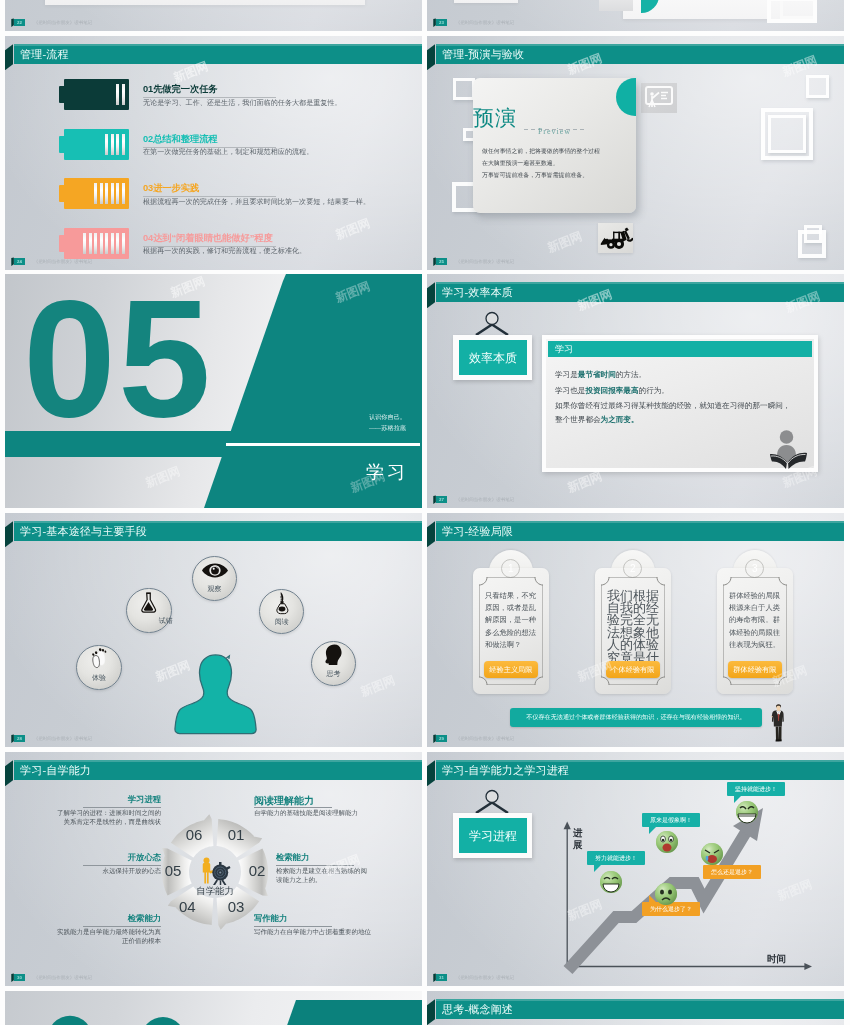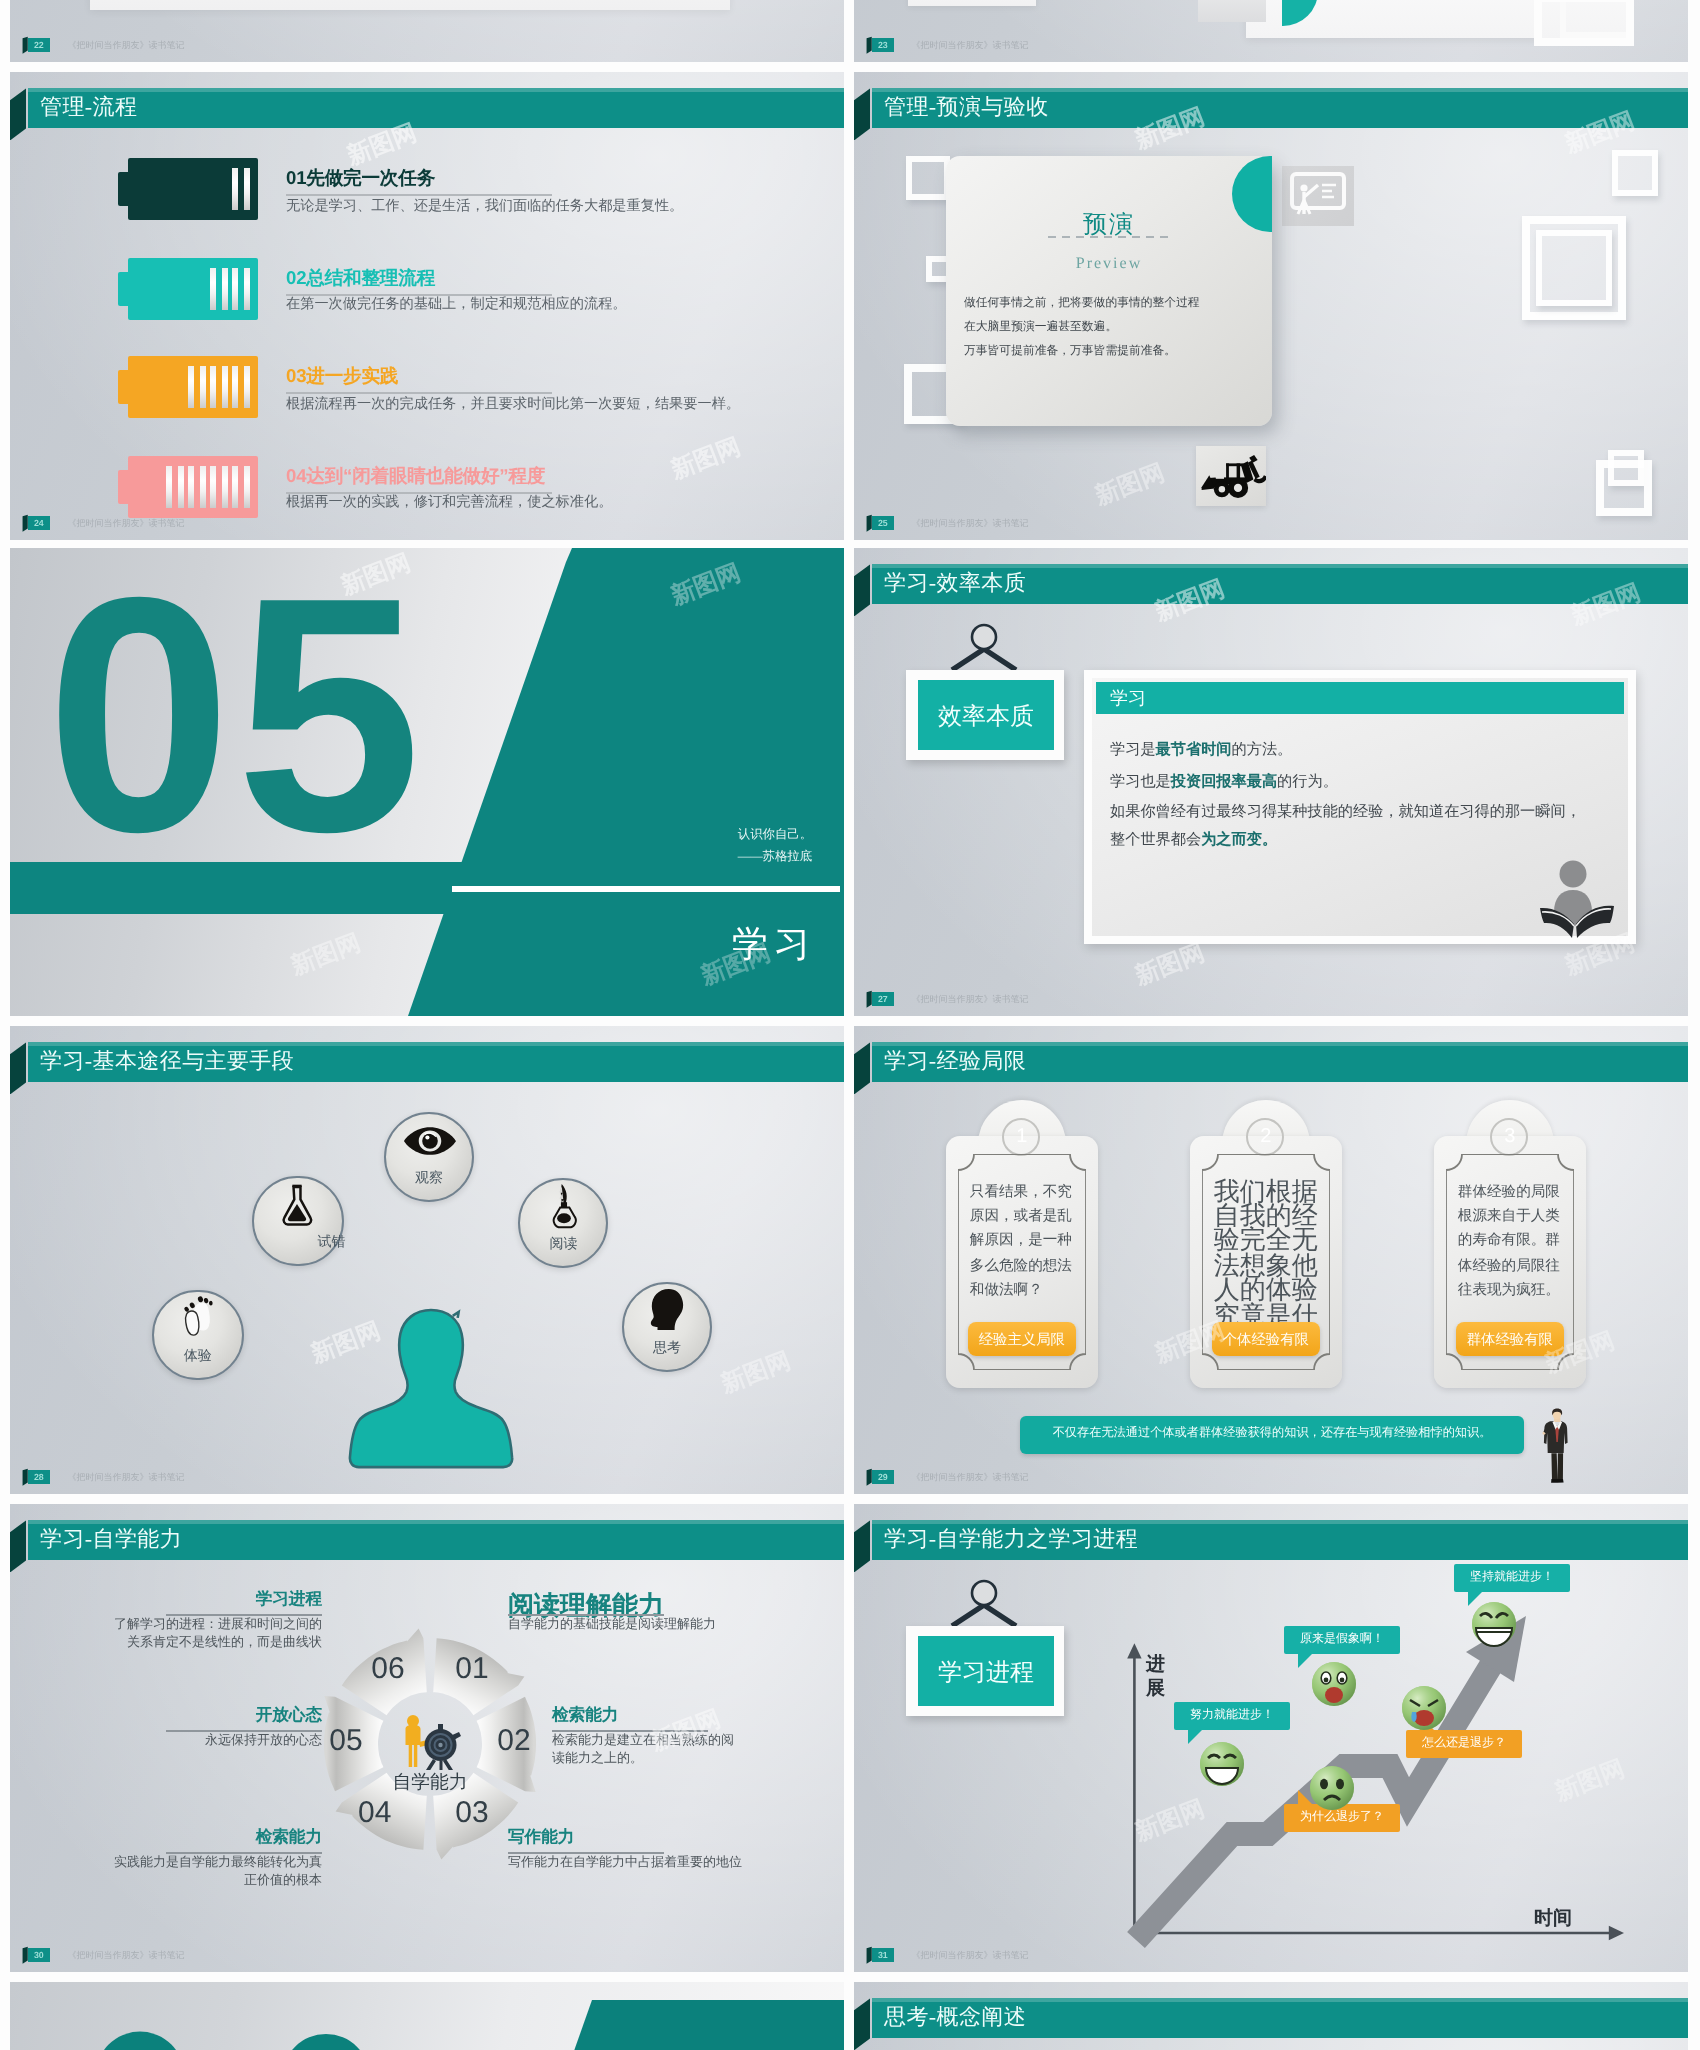--- a/index.html
+++ b/index.html
@@ -38,21 +38,21 @@
   .bat .bars i{width:3px;
      background:linear-gradient(180deg,#efefef 0%,#ffffff 35%,#f3f3f3 60%,#cbcbcb 100%);}
   .it-h{position:absolute;font-size:9.3px;font-weight:700;font-family:"Liberation Sans",sans-serif;white-space:nowrap;letter-spacing:-.1px;}
   .it-r{position:absolute;height:1px;background:#b4b8bc;}
   .it-d{position:absolute;font-size:7.1px;color:#5b636a;font-family:"Liberation Sans",sans-serif;white-space:nowrap;}
 
   
   .card25{position:absolute;border-radius:7px;
      background:linear-gradient(142deg,#f4f4f3 0%,#eaeae8 40%,#d8d8d5 100%);
      box-shadow:3px 4px 9px rgba(70,80,90,.3);}
-  .card25 .cn{position:absolute;left:0;right:0;text-align:center;font-size:12px;color:#0f8a84;
+  .card25 .cn{position:absolute;left:0;right:0;font-size:21px;color:#0f8a84;
      font-family:"Liberation Serif",serif;letter-spacing:1px;}
   .card25 .cn:after{content:"";position:absolute;left:50%;transform:translateX(-50%);bottom:2px;
      width:62px;height:1px;background:repeating-linear-gradient(90deg,rgba(110,125,135,.5) 0 4px,transparent 4px 7px);}
   .card25 .en{position:absolute;left:0;right:0;text-align:center;font-size:8px;color:#6ea5a2;
      font-family:"Liberation Serif",serif;letter-spacing:1px;}
   .card25 .ln{position:absolute;font-size:5.9px;color:#3f464c;font-family:"Liberation Serif",serif;white-space:nowrap;}
   .sq{position:absolute;border:3px solid rgba(255,255,255,.93);background:transparent;
      box-shadow:1px 2px 3px rgba(90,100,110,.18);}
 </style>
 </head>
@@ -442,21 +442,21 @@
 <div style="position:absolute;left:180px;top:133px;width:60px;text-align:center;font-size:9.4px;color:#333f47;font-family:'Liberation Serif',serif">自学能力</div>
 <div style="position:absolute;left:46px;top:42px;width:110px;text-align:right;font-size:8.3px;color:#17837f;font-family:'Liberation Serif',serif;font-weight:700">学习进程</div>
 <div style="position:absolute;left:78px;top:54.5px;width:78px;height:1px;background:#8f969c"></div>
 <div style="position:absolute;left:46px;top:57px;width:110px;text-align:right;font-size:6.5px;line-height:8.8px;color:#4e565c;font-family:'Liberation Serif',serif">了解学习的进程：进展和时间之间的关系肯定不是线性的，而是曲线状</div>
 <div style="position:absolute;left:46px;top:100px;width:110px;text-align:right;font-size:8.3px;color:#17837f;font-family:'Liberation Serif',serif;font-weight:700">开放心态</div>
 <div style="position:absolute;left:78px;top:112.5px;width:78px;height:1px;background:#8f969c"></div>
 <div style="position:absolute;left:46px;top:115px;width:110px;text-align:right;font-size:6.5px;line-height:8.8px;color:#4e565c;font-family:'Liberation Serif',serif">永远保持开放的心态</div>
 <div style="position:absolute;left:46px;top:161px;width:110px;text-align:right;font-size:8.3px;color:#17837f;font-family:'Liberation Serif',serif;font-weight:700">检索能力</div>
 <div style="position:absolute;left:78px;top:173.5px;width:78px;height:1px;background:#8f969c"></div>
 <div style="position:absolute;left:46px;top:176px;width:110px;text-align:right;font-size:6.5px;line-height:8.8px;color:#4e565c;font-family:'Liberation Serif',serif">实践能力是自学能力最终能转化为真正价值的根本</div>
-<div style="position:absolute;left:249px;top:42px;width:140px;text-align:left;font-size:13px;color:#17837f;font-family:'Liberation Serif',serif;font-weight:700">阅读理解能力</div>
+<div style="position:absolute;left:249px;top:42px;width:140px;text-align:left;font-size:10px;color:#17837f;font-family:'Liberation Serif',serif;font-weight:700">阅读理解能力</div>
 <div style="position:absolute;left:249px;top:54.5px;width:78px;height:1px;background:#8f969c"></div>
 <div style="position:absolute;left:249px;top:57px;width:140px;text-align:left;font-size:6.5px;line-height:8.8px;color:#4e565c;font-family:'Liberation Serif',serif">自学能力的基础技能是阅读理解能力</div>
 <div style="position:absolute;left:271px;top:100px;width:96px;text-align:left;font-size:8.3px;color:#17837f;font-family:'Liberation Serif',serif;font-weight:700">检索能力</div>
 <div style="position:absolute;left:271px;top:112.5px;width:78px;height:1px;background:#8f969c"></div>
 <div style="position:absolute;left:271px;top:115px;width:96px;text-align:left;font-size:6.5px;line-height:8.8px;color:#4e565c;font-family:'Liberation Serif',serif">检索能力是建立在相当熟练的阅读能力之上的。</div>
 <div style="position:absolute;left:249px;top:161px;width:140px;text-align:left;font-size:8.3px;color:#17837f;font-family:'Liberation Serif',serif;font-weight:700">写作能力</div>
 <div style="position:absolute;left:249px;top:173.5px;width:78px;height:1px;background:#8f969c"></div>
 <div style="position:absolute;left:249px;top:176px;width:140px;text-align:left;font-size:6.5px;line-height:8.8px;color:#4e565c;font-family:'Liberation Serif',serif">写作能力在自学能力中占据着重要的地位</div>
 <div class="wm" style="left:320px;top:105px;font-size:12px;color:rgba(255,255,255,0.45);transform:rotate(-21deg)">新图网</div>
 <div class="foot">

